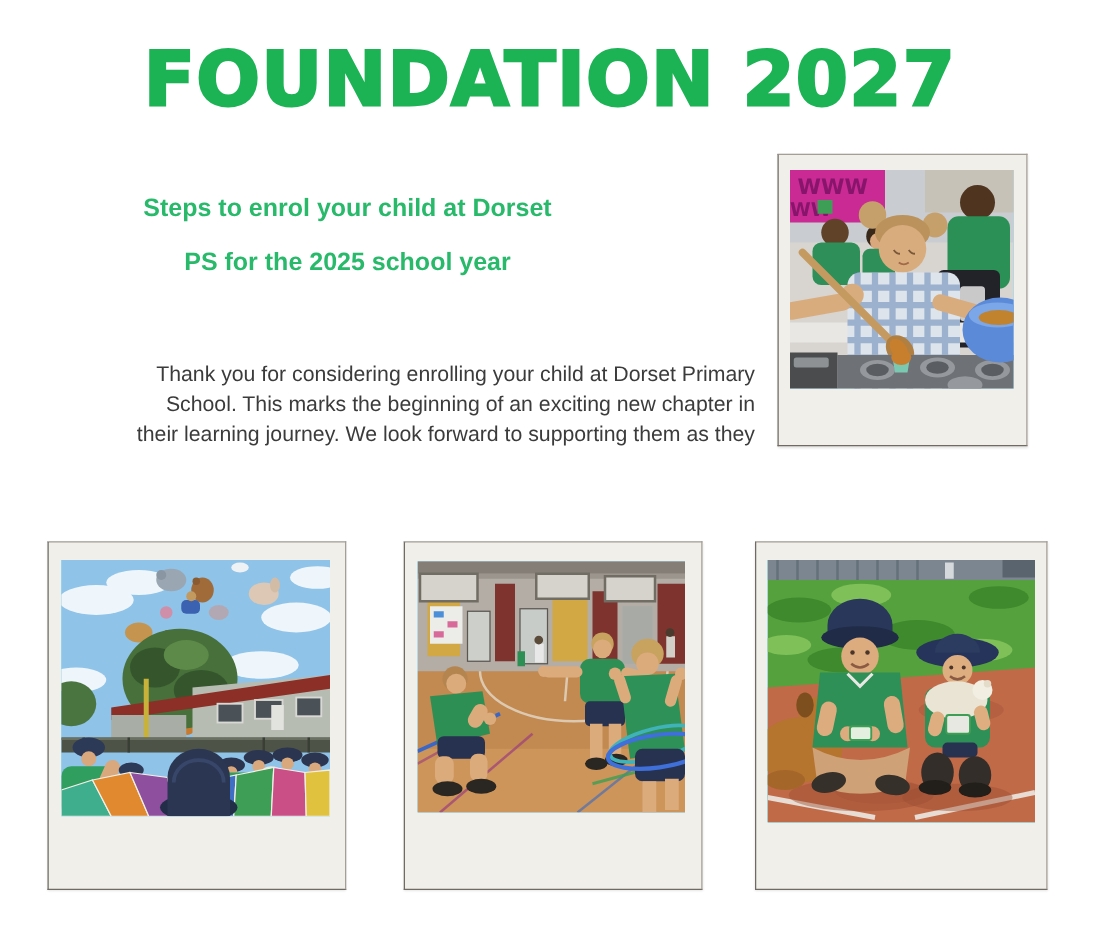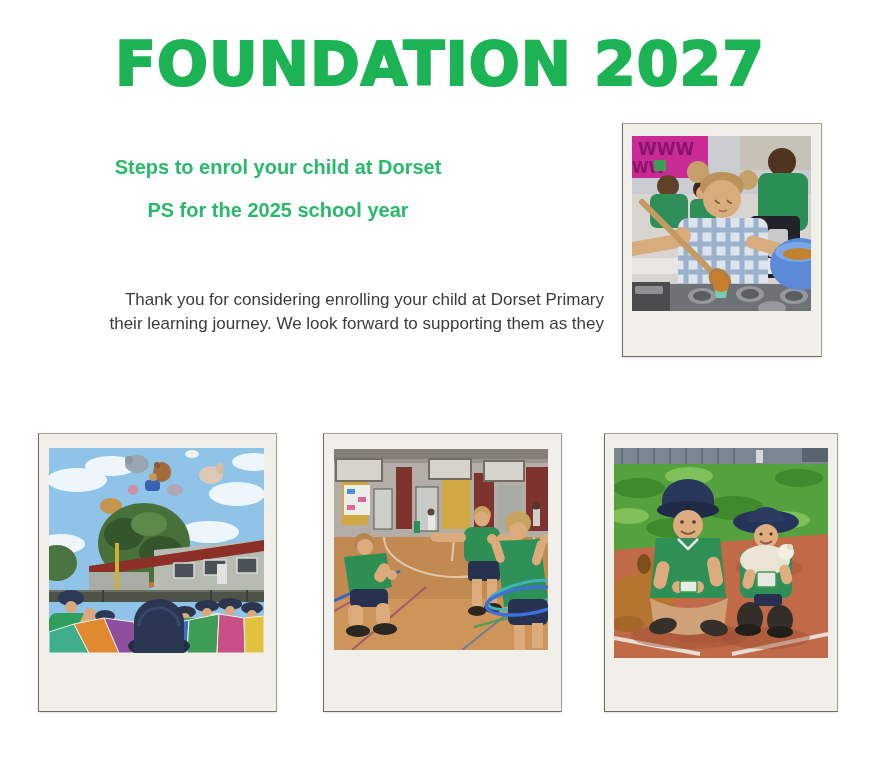--- a/index.html
+++ b/index.html
@@ -49,20 +49,21 @@
 
   <div class="title">FOUNDATION 2027</div>
 
   <div class="subtitle">
     <div>Steps to enrol your child at Dorset</div>
     <div>PS for the 2025 school year</div>
   </div>
 
   <div class="intro">
     <div>Thank you for considering enrolling your child at Dorset Primary</div>
+    <div>School. This marks the beginning of an exciting new chapter in</div>
     <div>their learning journey. We look forward to supporting them as they</div>
   </div>
 
   <div class="polaroid" id="frame-cooking">
     <div class="polaroid-photo">
       <svg viewBox="0 0 179 175">
         <rect width="179" height="175" fill="#d8d4d0"></rect>
         <rect width="179" height="58" fill="#c9cdd1"></rect>
         <rect x="108" y="0" width="71" height="34" fill="#c7c2b8"></rect>
         <g>

